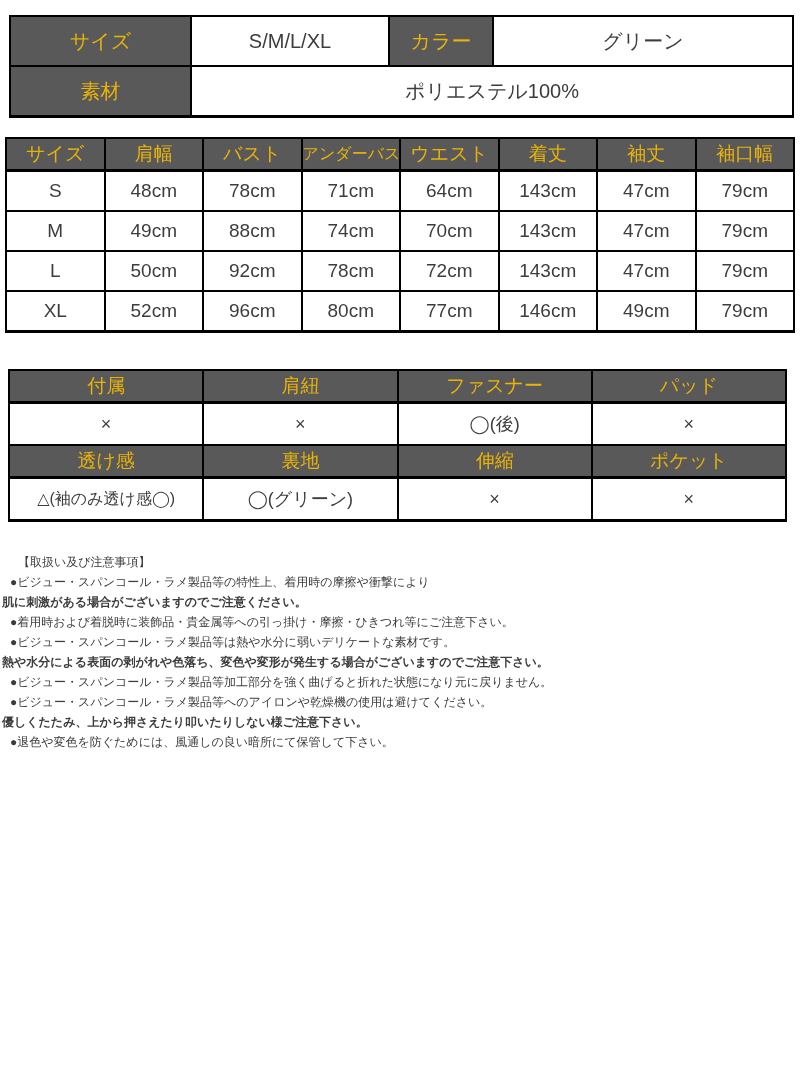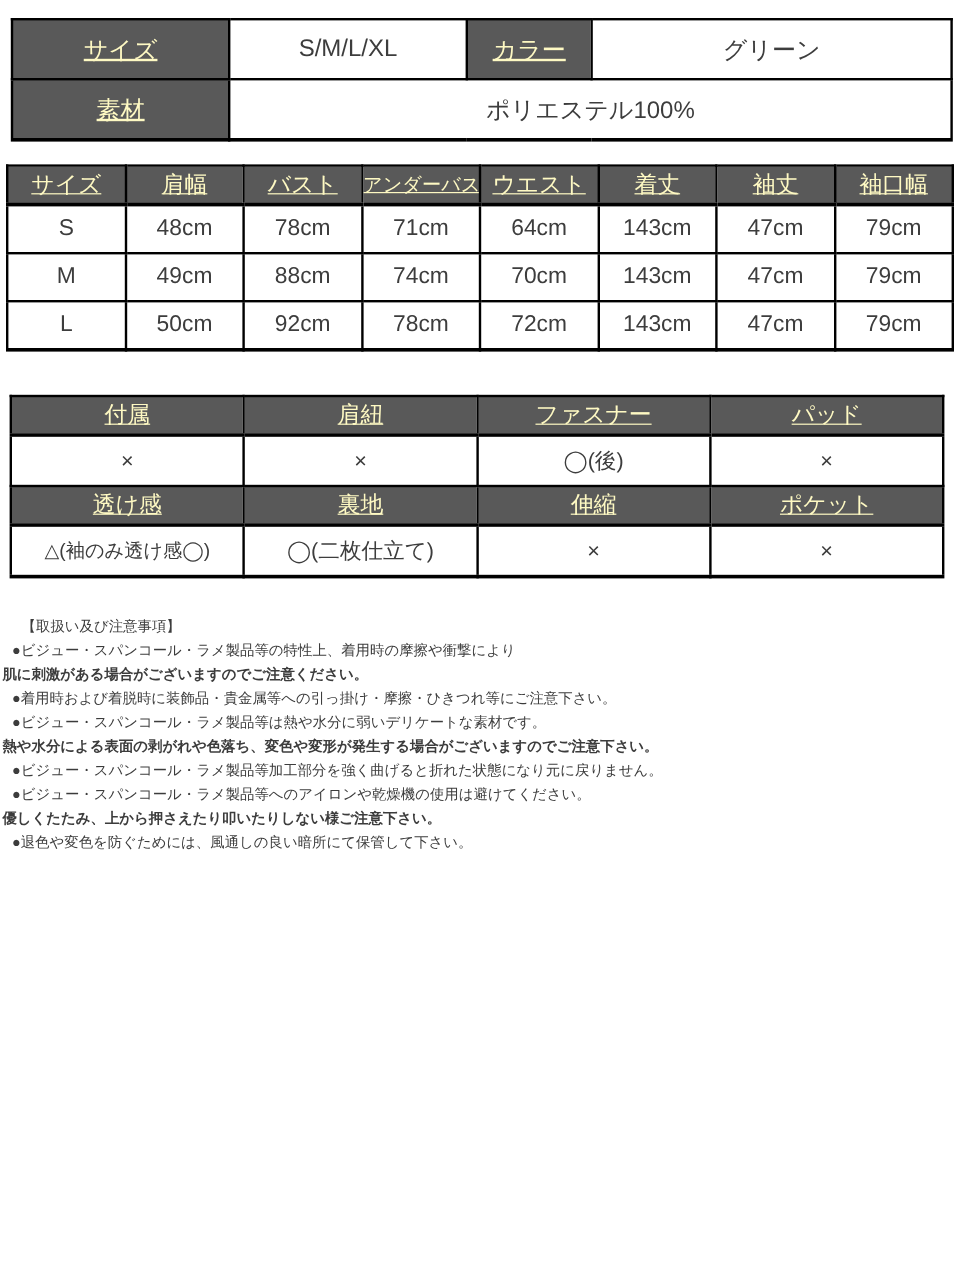--- a/index.html
+++ b/index.html
@@ -21,23 +21,22 @@
   th, td {
     border: 2px solid #000000;
     text-align: center;
     vertical-align: middle;
     padding: 0;
     overflow: hidden;
     white-space: nowrap;
   }
   th {
     background: #595959;
-    color: #fef9c3;
+    color: #eab308;
     font-weight: normal;
-    text-decoration: underline;
   }
 
   
   .info-table {
     width: 783px;
     margin-left: 9px;
     font-size: 20px;
     border-bottom: 3px solid #000000;
   }
   .info-table td, .info-table th { height: 48px; }
@@ -137,20 +136,30 @@
     <tr>
       <td>L</td>
       <td>50cm</td>
       <td>92cm</td>
       <td>78cm</td>
       <td>72cm</td>
       <td>143cm</td>
       <td>47cm</td>
       <td>79cm</td>
     </tr>
+    <tr>
+      <td>XL</td>
+      <td>52cm</td>
+      <td>96cm</td>
+      <td>80cm</td>
+      <td>77cm</td>
+      <td>146cm</td>
+      <td>49cm</td>
+      <td>79cm</td>
+    </tr>
   </tbody>
     </table>
 
   <table class="feature-table">
     <tbody>
         <tr>
       <th>付属</th>
       <th>肩紐</th>
       <th>ファスナー</th>
       <th>パッド</th>
@@ -162,21 +171,21 @@
       <td>×</td>
     </tr>
     <tr>
       <th>透け感</th>
       <th>裏地</th>
       <th>伸縮</th>
       <th>ポケット</th>
     </tr>
     <tr>
       <td class="tight">△(袖のみ透け感◯)</td>
-      <td>◯(二枚仕立て)</td>
+      <td>◯(グリーン)</td>
       <td>×</td>
       <td>×</td>
     </tr>
   </tbody>
     </table>
 
   <div class="notes">
     <div class="line title">【取扱い及び注意事項】</div>
     <div class="line">●ビジュー・スパンコール・ラメ製品等の特性上、着用時の摩擦や衝撃により</div>
     <div class="line cont">肌に刺激がある場合がございますのでご注意ください。</div>

